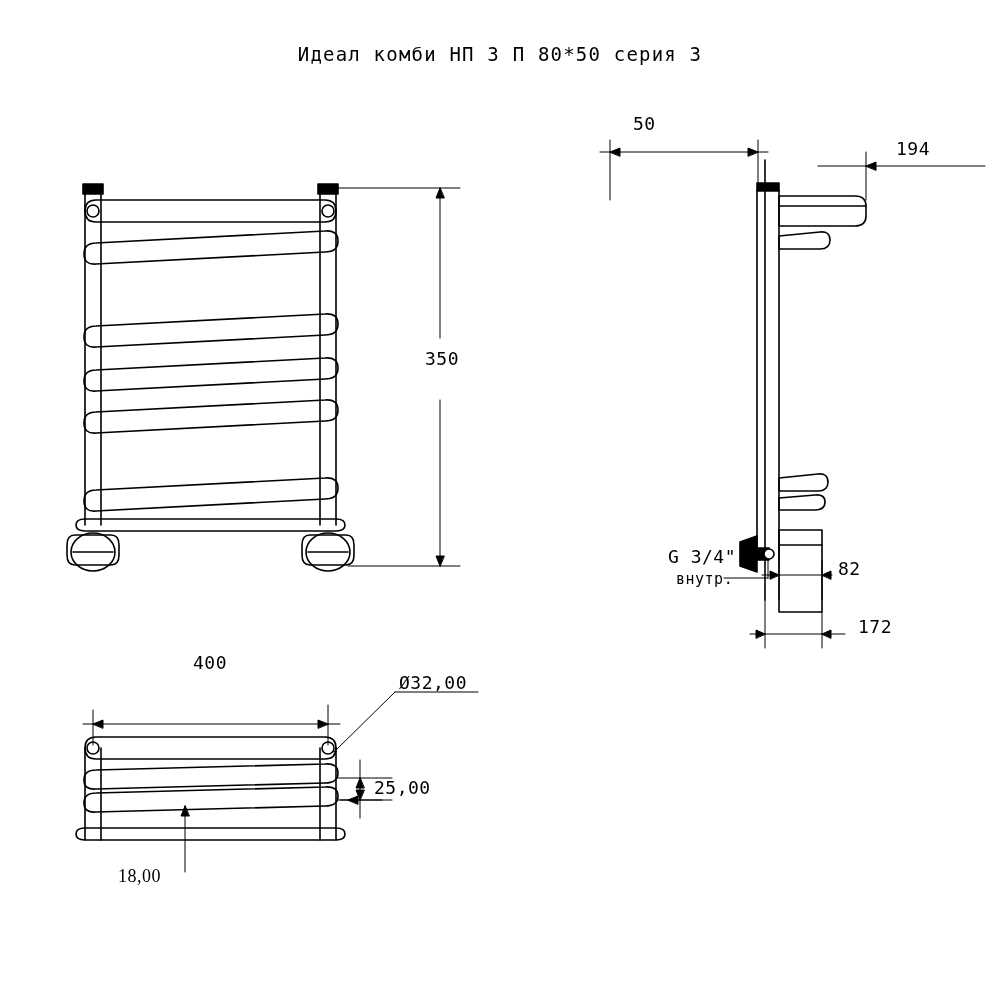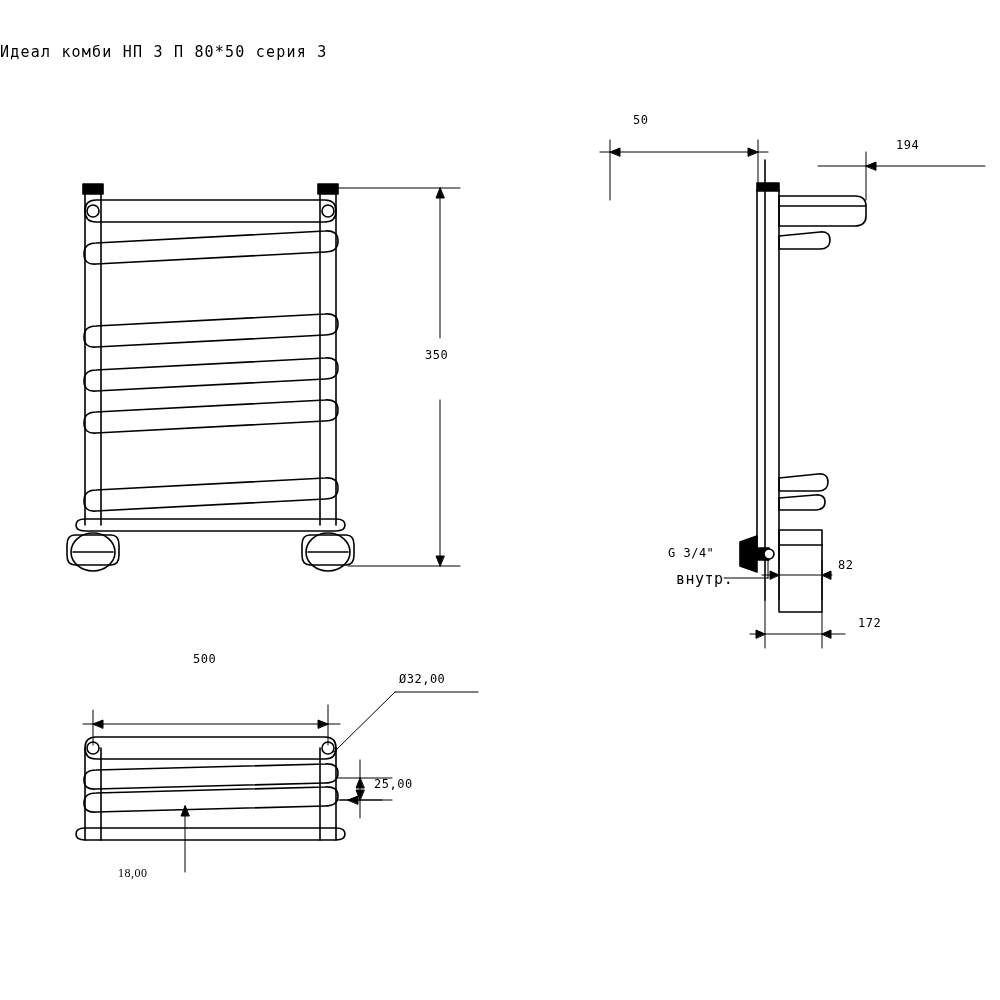--- a/index.html
+++ b/index.html
@@ -19,30 +19,31 @@
     position: absolute;
     left: 0; top: 0;
     width: 1000px;
     height: 1000px;
   }
   #title {
     position: absolute;
     left: 0;
     top: 43px;
     width: 1000px;
+    text-align: center;
     font-family: "DejaVu Sans Mono", monospace;
-    font-size: 15px;
+    font-size: 19px;
     letter-spacing: 1.2px;
     color: #000;
     white-space: nowrap;
   }
   .dimlabel {
     position: absolute;
     font-family: "DejaVu Sans Mono", monospace;
-    font-size: 12px;
+    font-size: 18px;
     color: #000;
     white-space: nowrap;
     letter-spacing: 0.5px;
   }
   .small {
     font-size: 15px;
     margin-left: 8px;
   }
 </style>
 </head>
@@ -197,18 +198,18 @@
   </g>
 </svg>
 
 <div id="title">Идеал комби НП 3 П 80*50 серия 3</div>
 
 <div class="dimlabel" style="left:425px; top:348px;">350</div>
 <div class="dimlabel" style="left:633px; top:113px;">50</div>
 <div class="dimlabel" style="left:896px; top:138px;">194</div>
 <div class="dimlabel" style="left:838px; top:558px;">82</div>
 <div class="dimlabel" style="left:858px; top:616px;">172</div>
-<div class="dimlabel" style="left:193px; top:652px;">500</div>
+<div class="dimlabel" style="left:193px; top:652px;">400</div>
 <div class="dimlabel" style="left:399px; top:672px;text-align:right;">Ø32,00</div>
 <div class="dimlabel" style="left:374px; top:777px;">25,00</div>
 <div class="dimlabel" style="left:118px; top:866px;font-family:Liberation Serif, serif;">18,00</div>
 <div class="dimlabel" style="left:668px; top:546px;">G 3/4"</div>
 <div class="dimlabel small" style="left:668px; top:570px;">внутр.</div>
 
 </body></html>

